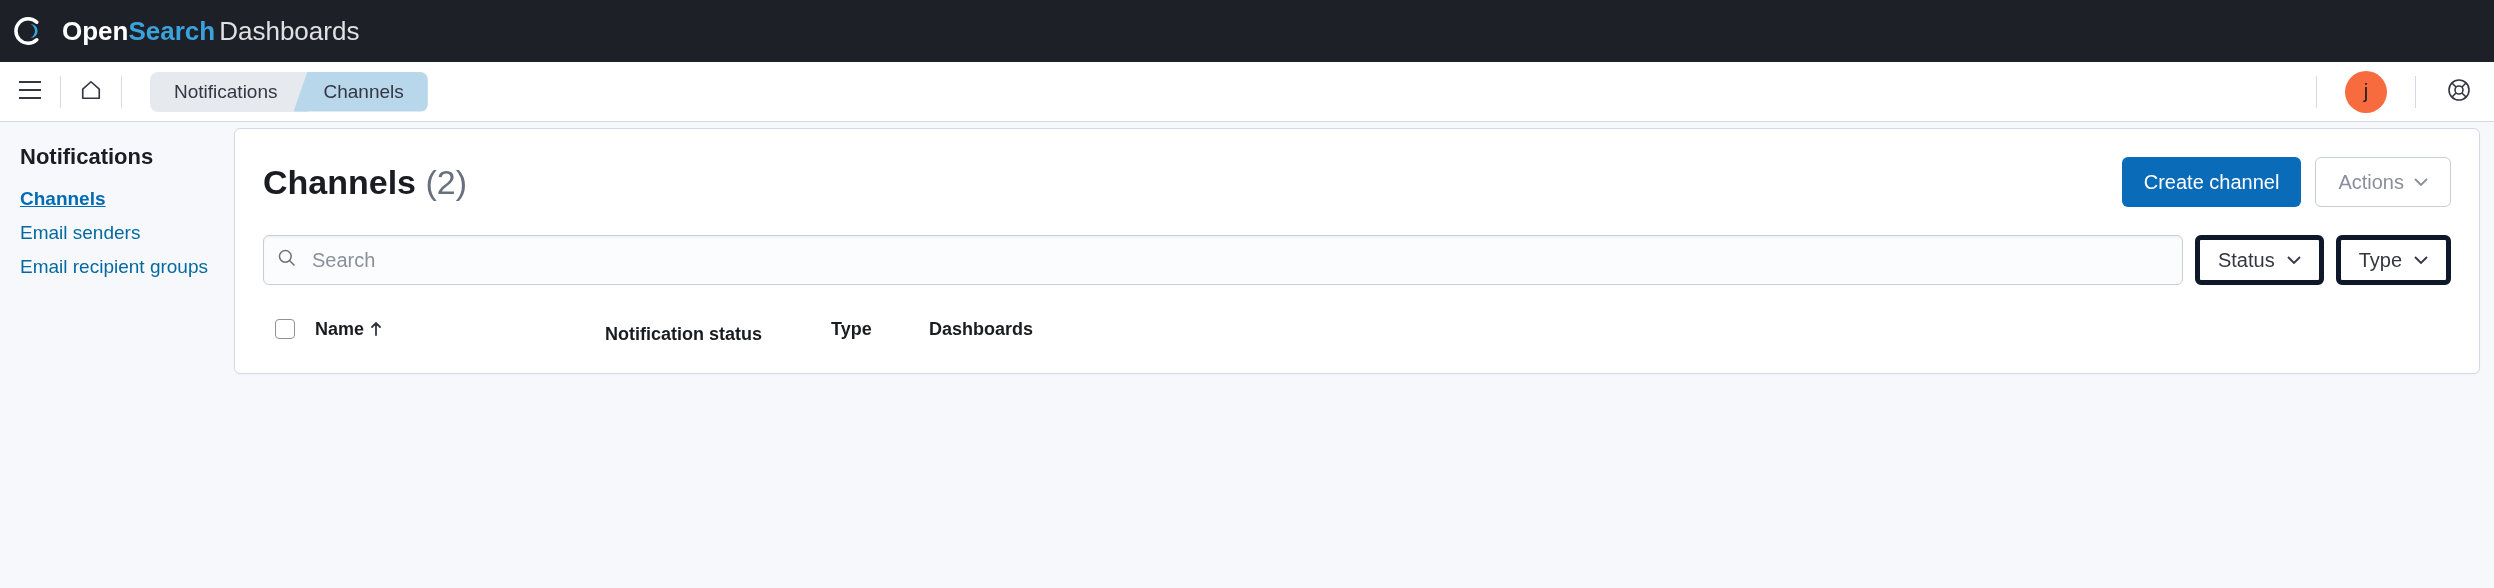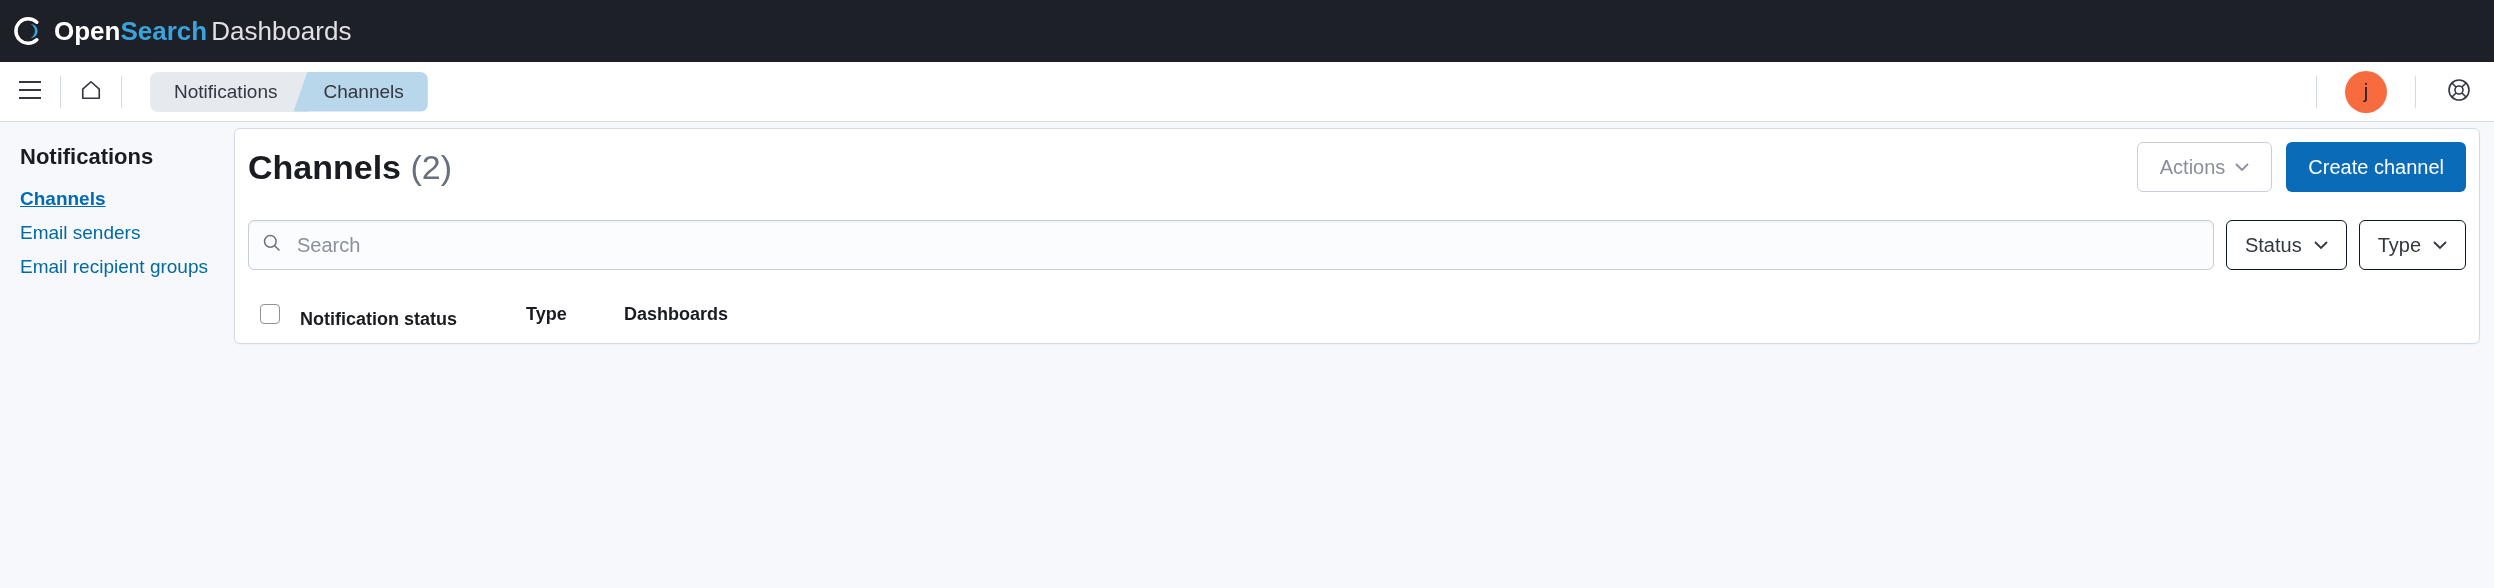--- a/index.html
+++ b/index.html
@@ -9,21 +9,21 @@
   .top-header {
     background: #1d2127;
     height: 62px;
     display: flex;
     align-items: center;
     padding: 0 14px;
   }
   .logo-wrap {
     display: flex;
     align-items: center;
-    gap: 12px;
+    gap: 20px;
     color: #fff;
     font-size: 26px;
     font-weight: 400;
   }
   .logo-mark svg { display: block; }
   .logo-open { color: #fff; font-weight: 700; }
   .logo-search { color: #3ba3dc; font-weight: 700; }
   .logo-dash { color: #e0e1e4; font-weight: 500; margin-left: 4px; }
 
   
@@ -122,21 +122,21 @@
   }
 
   .main {
     flex: 1;
     padding: 6px 14px 0 0;
   }
   .panel {
     background: #fff;
     border: 1px solid #d3dae6;
     border-radius: 6px;
-    padding: 13px;
+    padding: 28px;
     box-shadow: 0 1px 2px rgba(0,0,0,0.03);
   }
   .panel-head {
     display: flex;
     align-items: center;
     justify-content: space-between;
     margin-bottom: 28px;
   }
   .panel-title {
     font-size: 34px;
@@ -190,21 +190,21 @@
   }
   .search-input::placeholder { color: #8a909b; }
   .search-icon-pos {
     position: absolute;
     left: 14px; top: 50%; transform: translateY(-50%);
     color: #69707d;
   }
   .filter-btn {
     height: 50px;
     padding: 0 18px;
-    border: 1px solid #0f172a;
+    border: 5px solid #0f172a;
     border-radius: 6px;
     background: #fff;
     font-size: 20px;
     color: #343741;
     display: flex;
     align-items: center;
     gap: 12px;
     cursor: pointer;
     font-family: inherit;
   }
@@ -303,30 +303,30 @@
 
   <main class="main">
     <div class="panel">
 
       <div class="panel-head">
         <div class="panel-title">
           <span>Channels</span>
           <span class="count">(2)</span>
         </div>
         <div class="panel-actions">
+          <button class="btn btn-primary">
+            <span>Create channel</span>
+          </button>
           <button class="btn btn-outline">
             <span>Actions</span>
             <span class="chevron-down">
               <svg width="14" height="10" viewBox="0 0 14 10">
                   <path d="M1 2l6 6 6-6" stroke="currentColor" stroke-width="1.8" fill="none"></path>
                 </svg>
             </span>
-          </button>
-          <button class="btn btn-primary">
-            <span>Create channel</span>
           </button>
         </div>
       </div>
 
       <div class="toolbar-row">
         <div class="search-wrap">
           <span class="search-icon-pos">
             <svg width="20" height="20" viewBox="0 0 24 24" fill="none">
                 <circle cx="10" cy="10" r="7" stroke="currentColor" stroke-width="1.8"></circle>
                 <path d="M15 15l6 6" stroke="currentColor" stroke-width="1.8"></path>
@@ -349,20 +349,28 @@
                 <path d="M1 2l6 6 6-6" stroke="currentColor" stroke-width="1.8" fill="none"></path>
               </svg>
           </span>
         </button>
       </div>
 
       <div class="table-head">
         <div class="th-check">
           <div class="checkbox"></div>
         </div>
+        <div class="th-name">
+          <span>Name</span>
+          <span class="arrow-up">
+            <svg width="12" height="14" viewBox="0 0 12 14">
+                <path d="M6 1v12M6 1L2 5M6 1l4 4" stroke="currentColor" stroke-width="1.8" fill="none" stroke-linecap="round"></path>
+              </svg>
+          </span>
+        </div>
         <div class="th-status">
           <span>Notification status</span>
         </div>
         <div class="th-type">
           <span>Type</span>
         </div>
         <div class="th-desc">
           <span>Dashboards</span>
         </div>
       </div>

